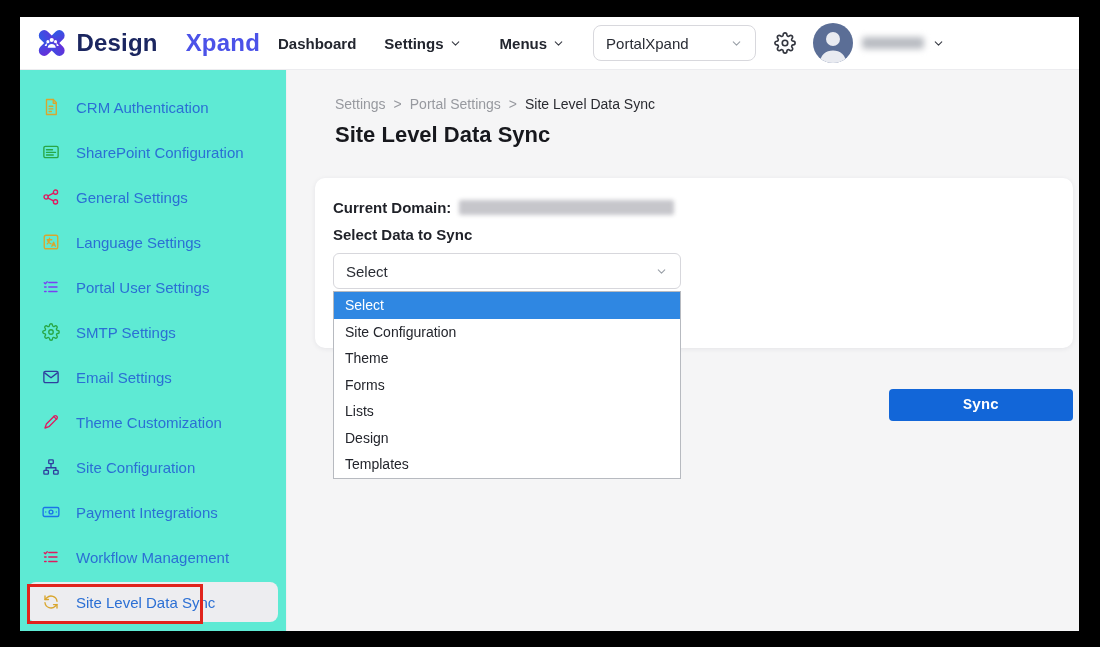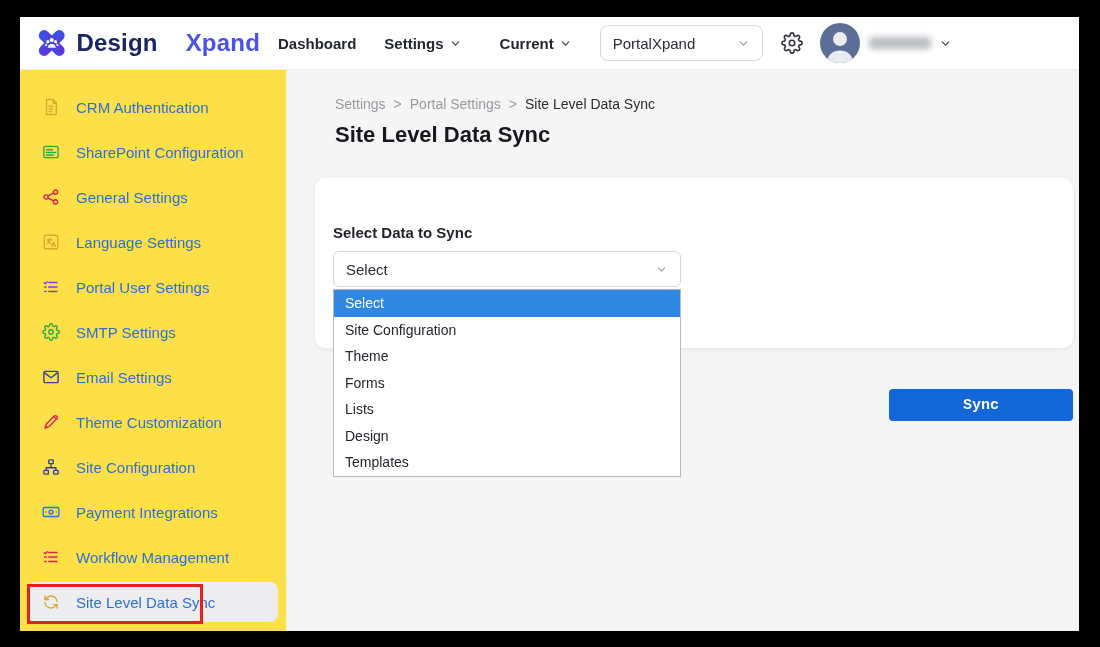--- a/index.html
+++ b/index.html
@@ -21,41 +21,41 @@
   .chev.gray { stroke:#9aa0a8; }
   .portal-select { margin-left:28px; width:163px; height:36px; border:1px solid #d8d8dd; border-radius:8px; background:#fff;
                    display:flex; align-items:center; justify-content:space-between; padding:0 12px; font-size:15px; color:#2a2d35; cursor:pointer; }
   .hdr-gear { margin-left:18px; width:22px; height:22px; color:#33363f; cursor:pointer; }
   .hdr-gear svg { width:22px; height:22px; stroke:currentColor; fill:none; stroke-width:1.8; stroke-linecap:round; stroke-linejoin:round; }
   .avatar { margin-left:17px; width:40px; height:40px; border-radius:50%; overflow:hidden; background:#5b6e96; flex:none; cursor:pointer; }
   .name-blur { margin-left:9px; width:62px; height:12px; border-radius:3px; background:#b9bcc2; filter:blur(3px); }
   .user-chev { margin-left:8px; cursor:pointer; }
 
   
-  .sidebar { position:absolute; left:0; top:53px; width:267px; bottom:0; background:#fde047; border-right:1px solid #f0f0f2; padding-top:17px; }
+  .sidebar { position:absolute; left:0; top:53px; width:267px; bottom:0; background:#5eead4; border-right:1px solid #f0f0f2; padding-top:17px; }
   .side-item { height:40px; margin:0 8px 5px 8px; border-radius:8px; display:flex; align-items:center; gap:16px; padding-left:14px; cursor:pointer; }
   .side-item.active { background:#ededf0; }
   .side-icon { width:18px; height:18px; flex:none; }
   .side-icon svg { width:18px; height:18px; stroke:currentColor; fill:none; stroke-width:1.8; stroke-linecap:round; stroke-linejoin:round; }
   .side-label { font-size:15px; font-weight:500; color:#2b6fd4; white-space:nowrap; }
   .red-annotation { position:absolute; left:7px; top:514px; width:176px; height:40px; border:3px solid #e0231c; z-index:3; pointer-events:none; }
 
   
   .main { position:absolute; left:267px; top:53px; right:0; bottom:0; background:#f5f5f6; }
   .breadcrumb { position:absolute; left:48px; top:26px; font-size:14px; color:#97999f; display:flex; gap:8px; align-items:center; }
   .breadcrumb .crumb { cursor:pointer; }
   .breadcrumb .current { color:#2a2b31; font-weight:500; cursor:default; }
   .page-title { position:absolute; left:48px; top:52px; font-size:22px; font-weight:800; color:#17181d; }
 
   .card { position:absolute; left:28px; right:6px; top:108px; height:170px; background:#fff; border-radius:10px;
           box-shadow:0 1px 5px rgba(40,40,60,.08); padding:21px 18px; }
   .domain-row { display:flex; align-items:center; gap:8px; }
   .field-label { font-size:15px; font-weight:700; color:#1f2128; }
   .domain-blur { width:215px; height:15px; background:#c6c6cb; border-radius:2px; filter:blur(2px); }
-  .select-label { margin-top:25px; }
+  .select-label { margin-top:10px; }
   .select-wrap { position:relative; width:348px; margin-top:10px; }
   .select-box { height:36px; border:1px solid #d7d7dc; border-radius:6px; background:#fff; display:flex; align-items:center;
                 justify-content:space-between; padding:0 12px; font-size:15px; color:#2a2d35; cursor:pointer; }
   .dropdown { position:absolute; top:38px; left:0; width:348px; background:#fff; border:1px solid #b7bac0; z-index:10; }
   .option { height:26.5px; display:flex; align-items:center; padding:0 11px; font-size:14px; color:#23252c; cursor:pointer; }
   .option.highlighted { color:#fff; }
 
   .sync-btn { position:absolute; top:319px; right:6px; width:184px; height:32px; border:none; border-radius:4px;
               color:#fff; font-size:15px; font-weight:700; font-family:"Liberation Sans", sans-serif;
               display:flex; align-items:center; justify-content:center; cursor:pointer; }
@@ -93,21 +93,21 @@
       <div class="nav-item">
         <span>Dashboard</span>
       </div>
       <div class="nav-item">
         <span>Settings</span>
         <svg class="chev" viewBox="0 0 24 24">
             <path d="M6 9l6 6 6-6"></path>
           </svg>
       </div>
       <div class="nav-item design">
-        <span>Current</span>
+        <span>Menus</span>
         <svg class="chev" viewBox="0 0 24 24">
             <path d="M6 9l6 6 6-6"></path>
           </svg>
       </div>
     </div>
 
     <div class="portal-select">
       <span>PortalXpand</span>
       <svg class="chev gray" viewBox="0 0 24 24">
           <path d="M6 9l6 6 6-6"></path>
@@ -275,20 +275,24 @@
       <span class="crumb">Settings</span>
       <span>&gt;</span>
       <span class="crumb">Portal Settings</span>
       <span>&gt;</span>
       <span class="crumb current">Site Level Data Sync</span>
     </div>
 
     <div class="page-title">Site Level Data Sync</div>
 
     <div class="card">
+      <div class="domain-row">
+        <span class="field-label">Current Domain:</span>
+        <span class="domain-blur"></span>
+      </div>
 
       <div class="field-label select-label">Select Data to Sync</div>
 
       <div class="select-wrap">
         <div class="select-box">
           <span>Select</span>
           <svg class="chev gray" viewBox="0 0 24 24">
               <path d="M6 9l6 6 6-6"></path>
             </svg>
         </div>

